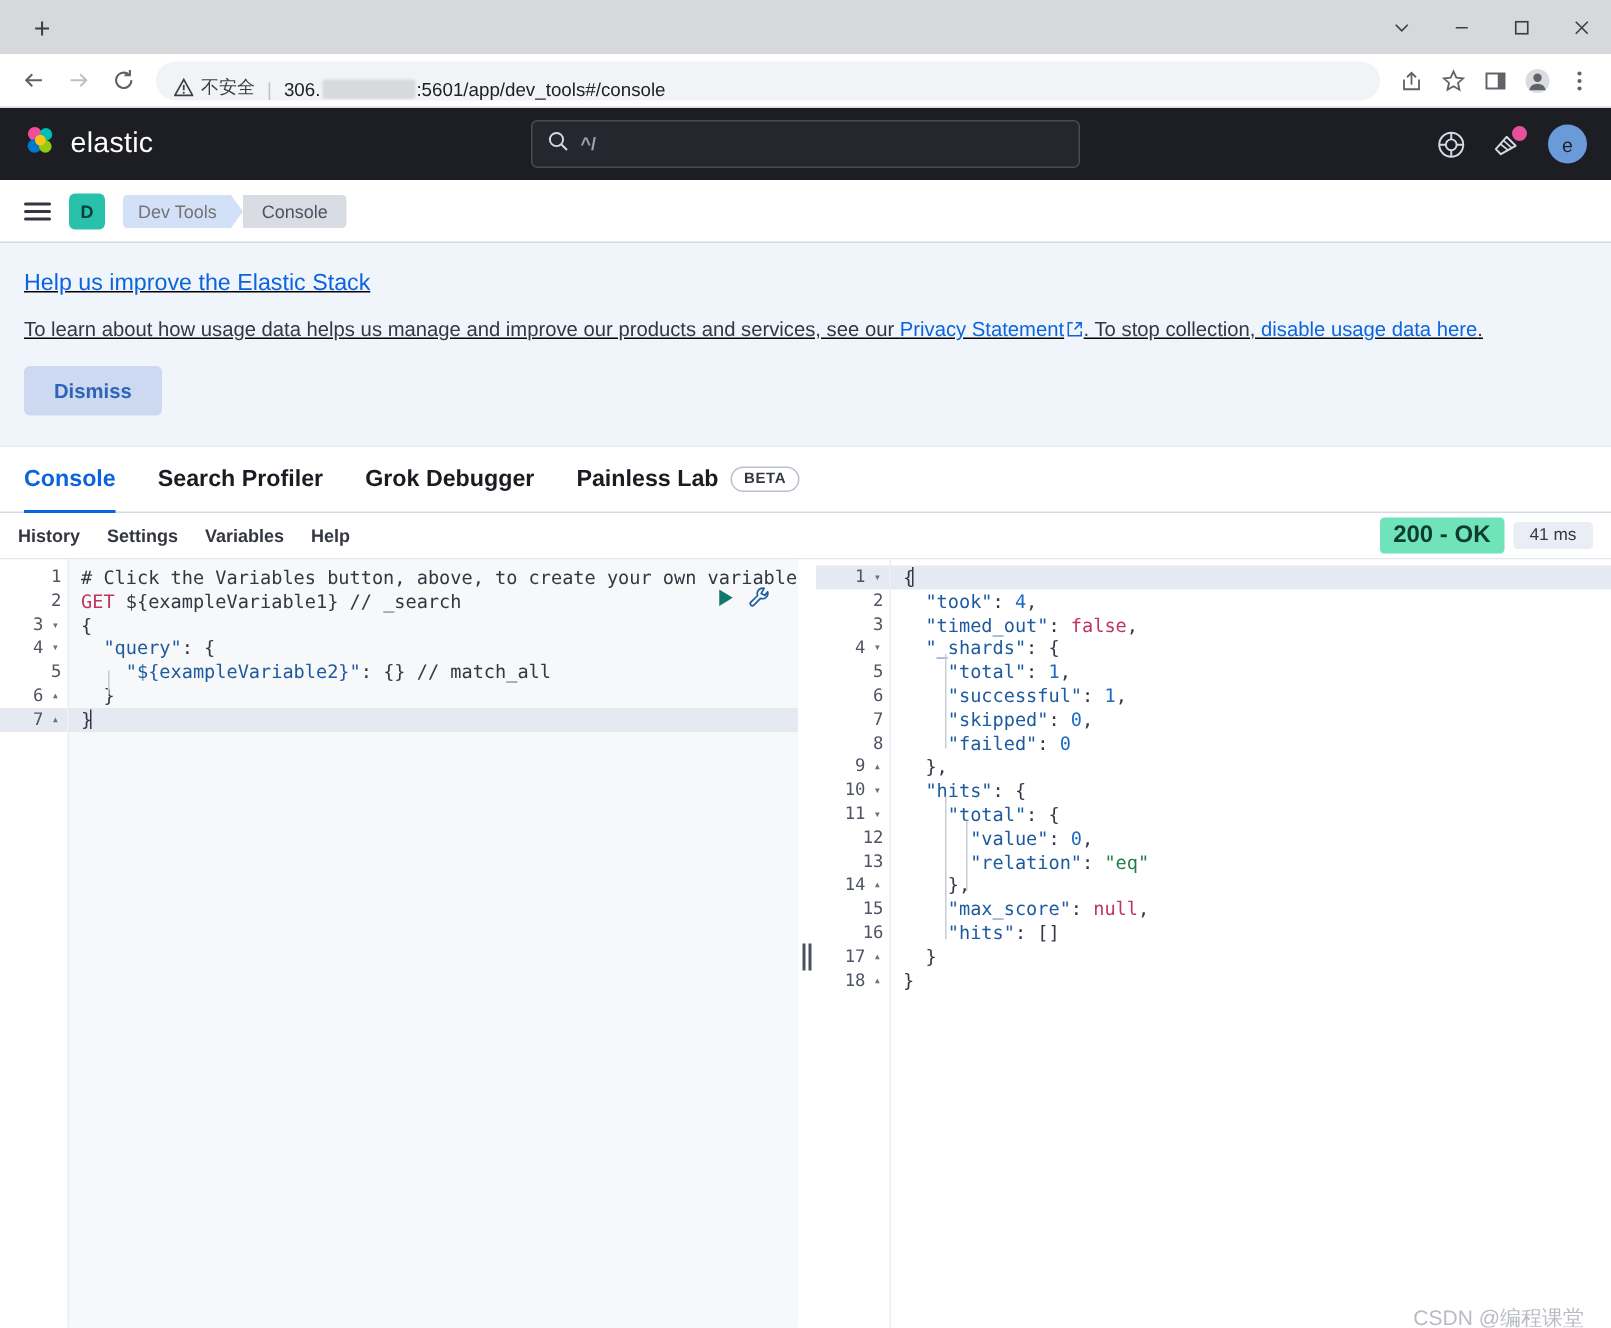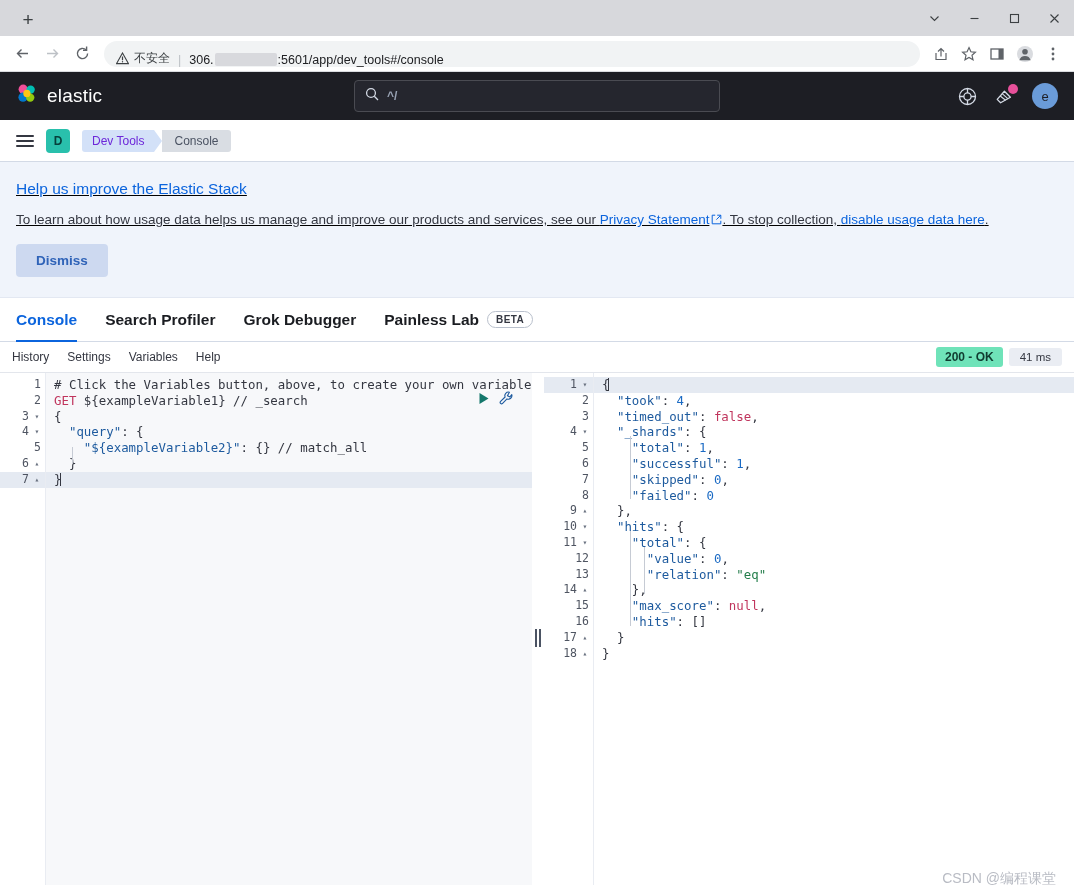--- a/index.html
+++ b/index.html
@@ -110,21 +110,21 @@
   .space-avatar {
     width: 24px; height: 24px; border-radius: 4px; background: #29c0ac;
     color: #06413c; display: flex; align-items: center; justify-content: center;
     font-size: 12px; font-weight: bold;
   }
   .crumbs { display: flex; align-items: center; height: 22px; }
   .crumb {
     display: flex; align-items: center; height: 22px; padding: 0 10px 0 12px;
     font-size: 12px; position: relative;
   }
-  .crumb.first { background: #d3e1f8; color: #6d28d9; border-radius: 3px 0 0 3px; padding-left: 10px; }
+  .crumb.first { background: #d3e1f8; color: #737373; border-radius: 3px 0 0 3px; padding-left: 10px; }
   .crumb.last  { background: #d9dde3; color: #4b5363; border-radius: 0 3px 3px 0; padding-right: 12px; }
   .crumb-arrow {
     width: 0; height: 0; border-top: 11px solid transparent;
     border-bottom: 11px solid transparent; border-left: 8px solid #d3e1f8;
     position: relative; z-index: 2;
   }
   .crumb-arrow-bg {
     width: 0; height: 0; border-top: 11px solid transparent;
     border-bottom: 11px solid transparent; border-left: 8px solid #ffffff;
     margin-left: -8px; position: relative; z-index: 1;
@@ -159,26 +159,26 @@
   .beta-badge {
     font-size: 10px; font-weight: bold; letter-spacing: .4px; color: #343741;
     border: 1px solid #b9c0cc; border-radius: 10px; padding: 2px 8px;
   }
 
   
   .console-toolbar {
     height: 30px; display: flex; align-items: center; gap: 18px;
     padding: 0 12px; background: #ffffff; position: relative;
   }
-  .ct-item { font-size: 12px; font-weight: normal; color: #343741; }
+  .ct-item { font-size: 12px; font-weight: bold; color: #343741; }
   .status-group {
     margin-left: auto; display: flex; align-items: center; gap: 6px;
   }
   .status-ok {
-    background: #6fe3b9; color: #103c30; font-size: 12px;
+    background: #6fe3b9; color: #103c30; font-size: 16px;
     border-radius: 3px; padding: 3px 9px; font-weight: 600;
   }
   .status-time {
     background: #eaedf3; color: #343741; font-size: 11.5px;
     border-radius: 3px; padding: 3px 11px;
   }
 
   
   .editor-wrap {
     display: flex; height: 530px; background: #ffffff;

